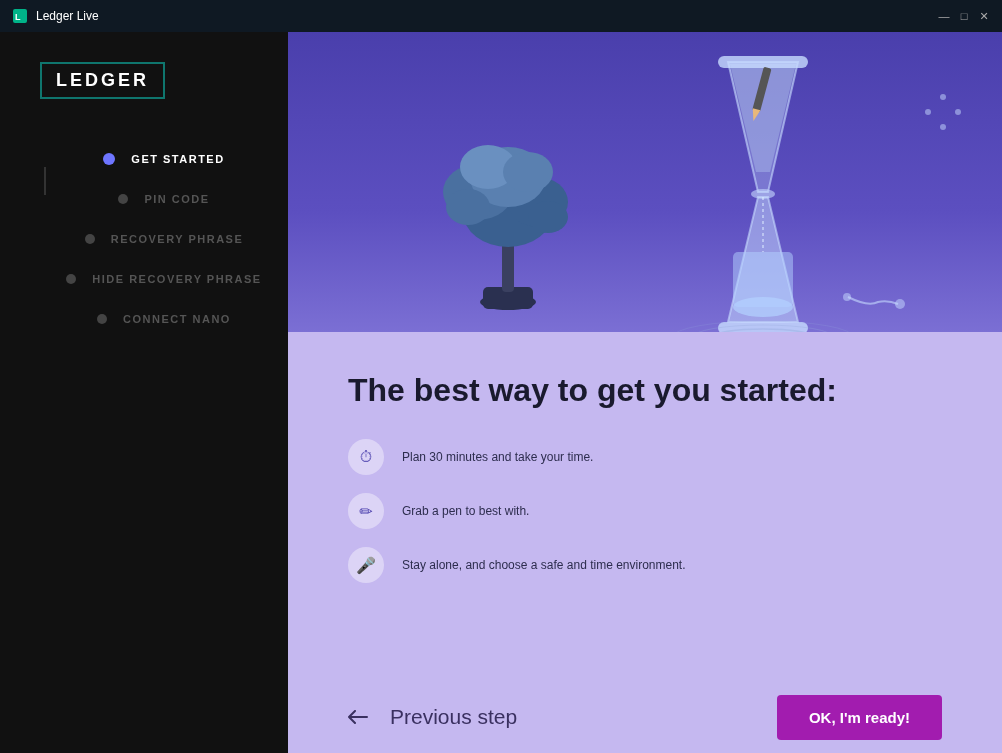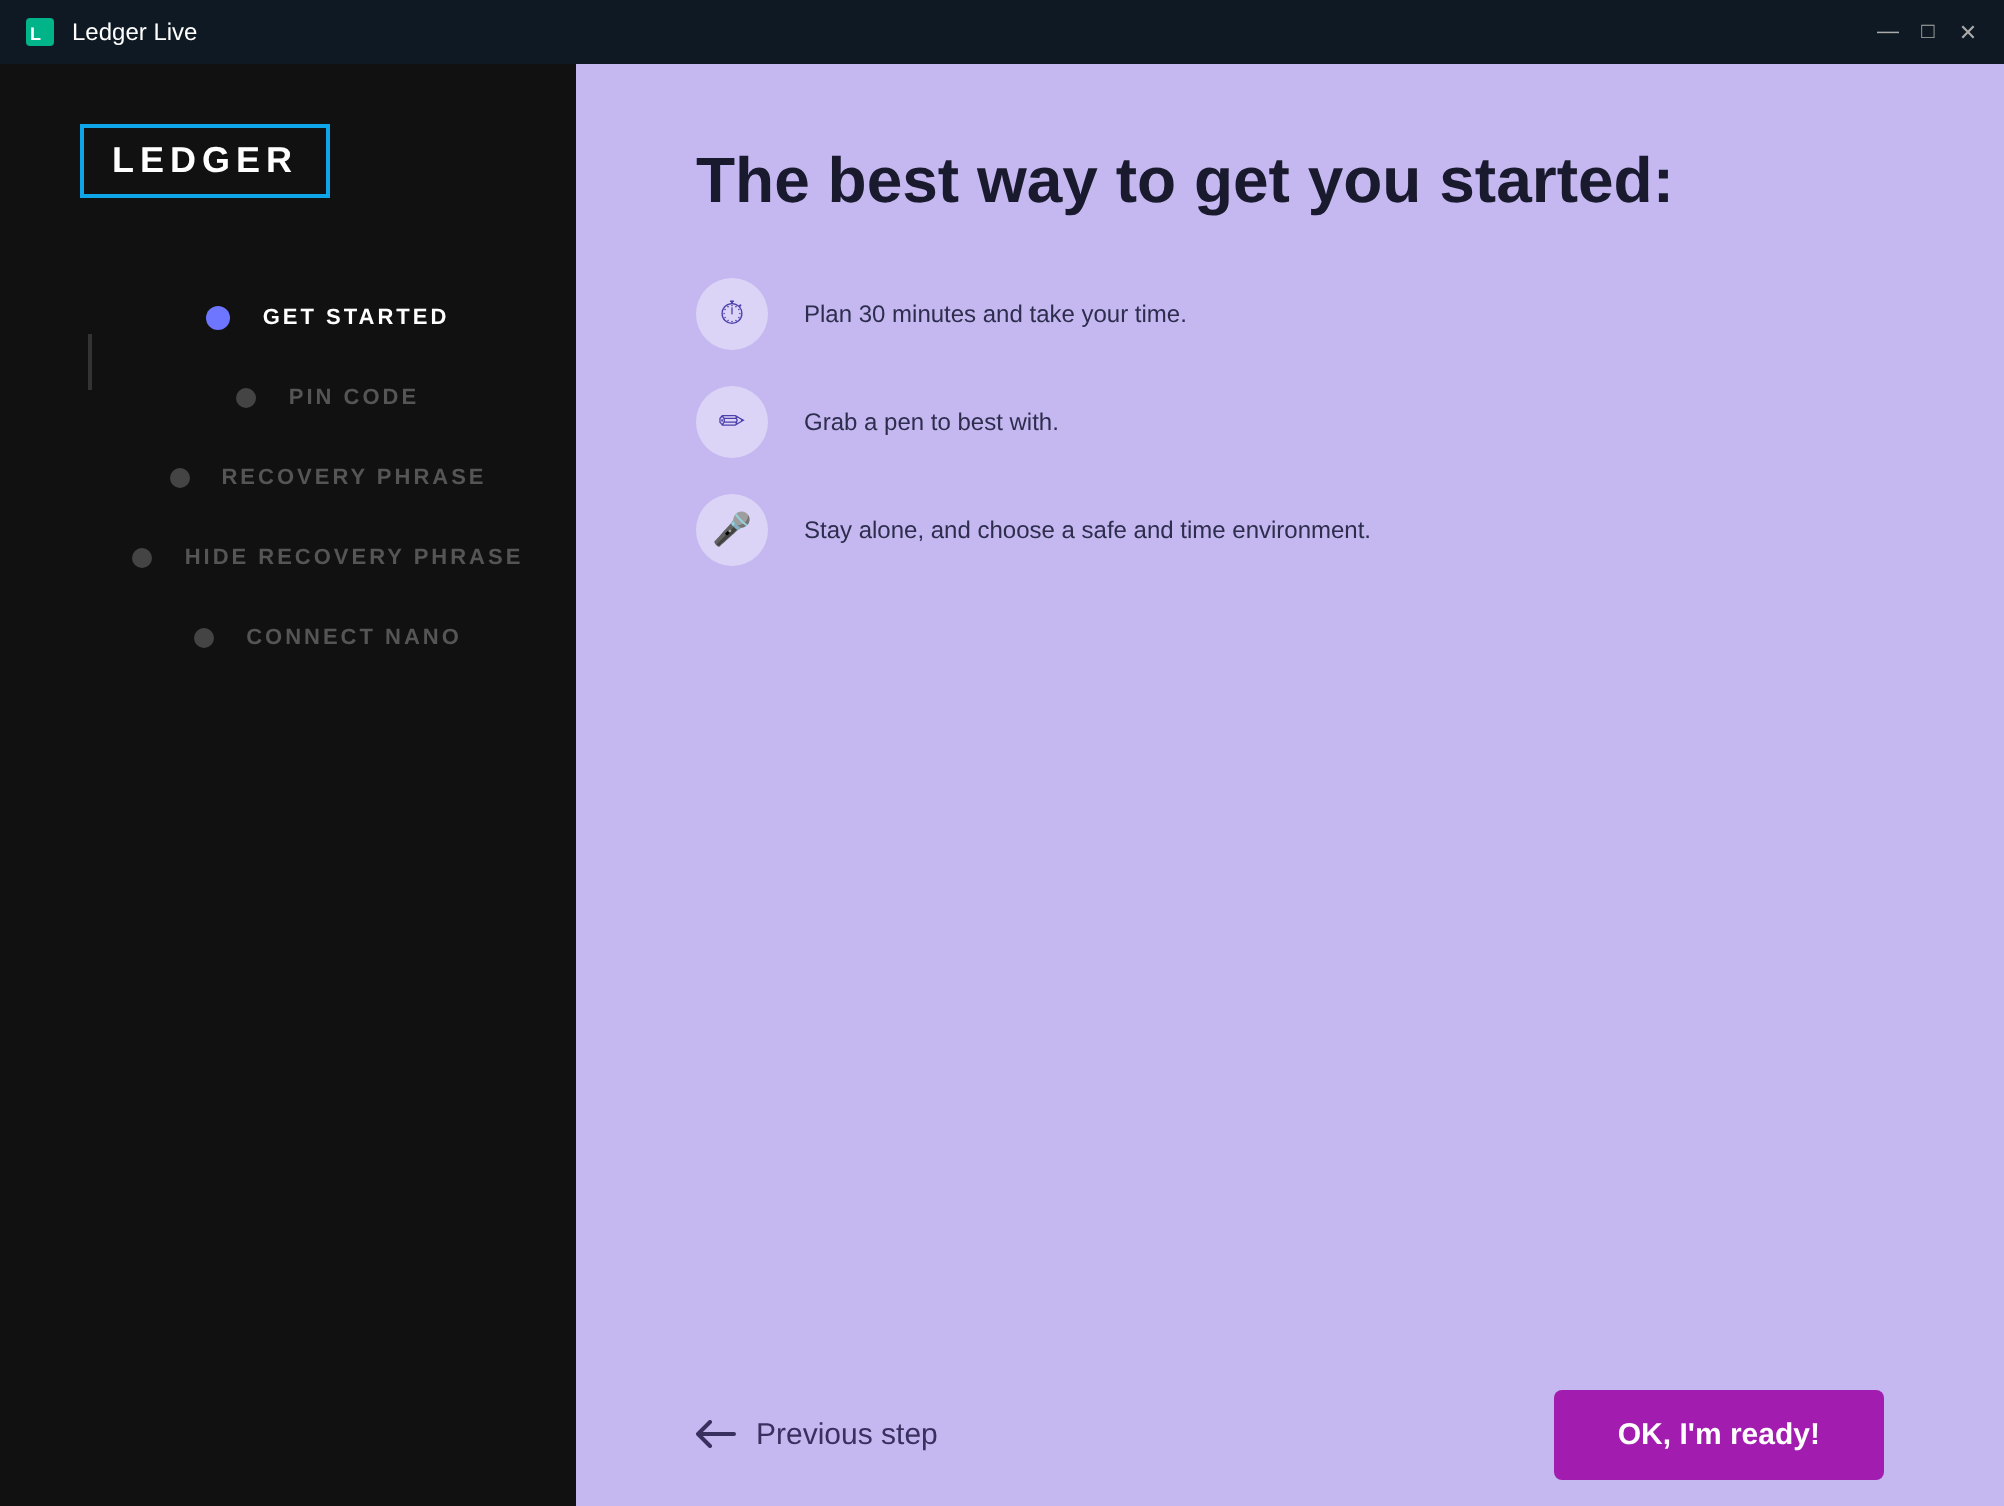--- a/index.html
+++ b/index.html
@@ -67,21 +67,21 @@
       display: flex;
       flex-direction: column;
       padding: 20px 0;
       flex-shrink: 0;
     }
     .logo-area {
       padding: 10px 40px 40px 40px;
     }
     .logo-box {
       display: inline-block;
-      border: 2px solid #0ea5e9;
+      border: 2px solid #0f766e;
       padding: 6px 14px;
       color: #fff;
       font-size: 18px;
       font-weight: 700;
       letter-spacing: 3px;
     }
 
     .nav-steps {
       display: flex;
       flex-direction: column;
@@ -128,21 +128,21 @@
       text-transform: uppercase;
     }
     .step-label.active {
       color: #fff;
     }
 
     
     .main-content {
       flex: 1;
       display: flex;
-      flex-direction: row;
+      flex-direction: column;
       overflow: hidden;
     }
 
     
     .hero-area {
       height: 300px;
       background: linear-gradient(180deg, #4a3fac 0%, #5c4fc0 60%, #7b6fd4 100%);
       position: relative;
       overflow: hidden;
       flex-shrink: 0;
@@ -201,25 +201,25 @@
       height: 72px;
       background: #c5b8f0;
       display: flex;
       align-items: center;
       justify-content: space-between;
       padding: 0 60px;
     }
     .prev-btn {
       display: flex;
       align-items: center;
-      gap: 10px;
+      gap: 22px;
       background: none;
       border: none;
       color: #3a3060;
-      font-size: 15px;
+      font-size: 21px;
       font-weight: 500;
       cursor: pointer;
     }
     .ok-btn {
       background: #a21caf;
       color: #fff;
       border: none;
       padding: 14px 32px;
       font-size: 15px;
       font-weight: 600;

